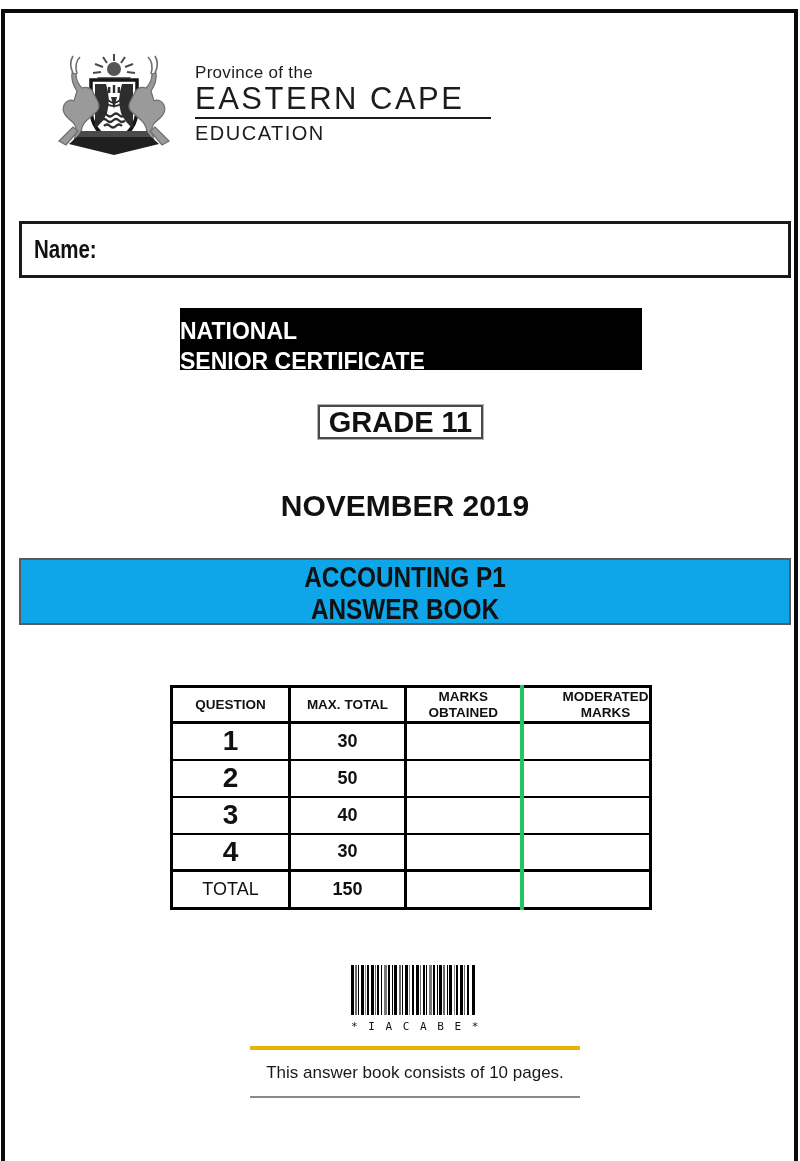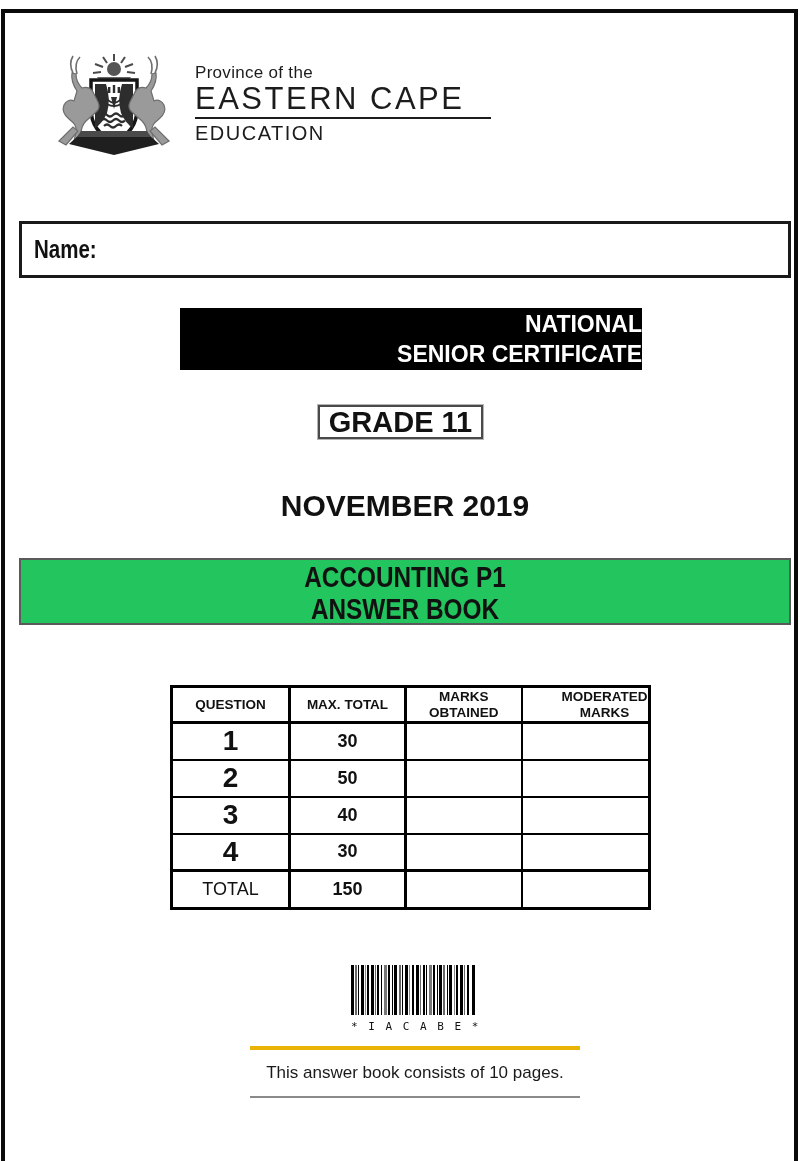--- a/index.html
+++ b/index.html
@@ -17,41 +17,41 @@
 
   .condensed { display:inline-block; transform:scaleX(0.82); transform-origin:0 50%; }
   .condensed-c { display:inline-block; transform:scaleX(0.84); transform-origin:50% 50%; }
 
   
   .name-box { position:absolute; left:14px; top:208px; width:772px; height:57px; border:3px solid #1a1a1a; background:#fff; display:flex; align-items:center; padding-left:12px; }
   .name-label { font-weight:bold; font-size:25px; white-space:nowrap; }
   .name-value { flex:1; height:100%; }
 
   
-  .banner { position:absolute; left:175px; top:295px; width:462px; height:62px; background:#000; color:#fff; text-align:right; font-weight:bold; font-size:23px; line-height:30px; padding-top:1px; }
+  .banner { position:absolute; left:175px; top:295px; width:462px; height:62px; background:#000; color:#fff; text-align:left; font-weight:bold; font-size:23px; line-height:30px; padding-top:8px; }
 
   
   .grade-box { position:absolute; left:313px; top:392px; width:165px; height:34px; border:2px solid #4a4a4a; outline:1px solid #b5b5b5; text-align:center; font-weight:bold; font-size:29px; line-height:31px; background:#fff; }
 
   
   .session { position:absolute; left:0; top:476px; width:800px; text-align:center; font-weight:bold; font-size:30px; }
 
   
-  .subject-box { position:absolute; left:14px; top:545px; width:772px; height:67px; border:2px solid #5a5a5a; background:#22c55e; text-align:center; font-weight:bold; font-size:29px; line-height:32px; padding-top:1px; }
+  .subject-box { position:absolute; left:14px; top:545px; width:772px; height:67px; border:2px solid #5a5a5a; background:#0ea5e9; text-align:center; font-weight:bold; font-size:29px; line-height:32px; padding-top:1px; }
 
   
   .marks-table { position:absolute; left:165px; top:672px; border-collapse:collapse; table-layout:fixed; background:#fff; }
   .marks-table td, .marks-table th { border:2px solid #000; text-align:center; vertical-align:middle; padding:0; }
   .marks-table { border:3px solid #000; }
   .marks-table col.c1 { width:118px; } .marks-table col.c2 { width:116px; }
   .marks-table col.c3 { width:116px; } .marks-table col.c4 { width:123px; }
   .marks-table thead th { font-size:13.5px; font-weight:bold; line-height:16px; height:36px; border-bottom:3px solid #000; }
   .marks-table .q-cell { font-size:28px; font-weight:bold; height:37px; }
   .marks-table .m-cell { font-size:18px; font-weight:bold; }
-  .marks-table .thin-l { border-left:2px solid #22c55e;padding-left:39px; }
+  .marks-table .thin-l { border-left:4px solid #22c55e;padding-left:39px; }
   .marks-table .thick-l { border-left:3px solid #000; }
   .marks-table .total-row td { border-top:3px solid #000; height:38px; }
   .marks-table .total-label { font-size:18px; font-weight:normal; }
 
   
   .barcode-wrap { position:absolute; left:346px; top:952px; width:124px; text-align:center; }
   .barcode-text { font-family:"DejaVu Sans Mono", monospace; font-size:11px; letter-spacing:2px; margin-top:1px; white-space:nowrap; }
 
   
   .footer { position:absolute; left:245px; top:1033px; width:330px; border-top:4px solid #eab308; border-bottom:2px solid #8a8a8a; height:52px; display:flex; align-items:center; justify-content:center; }

